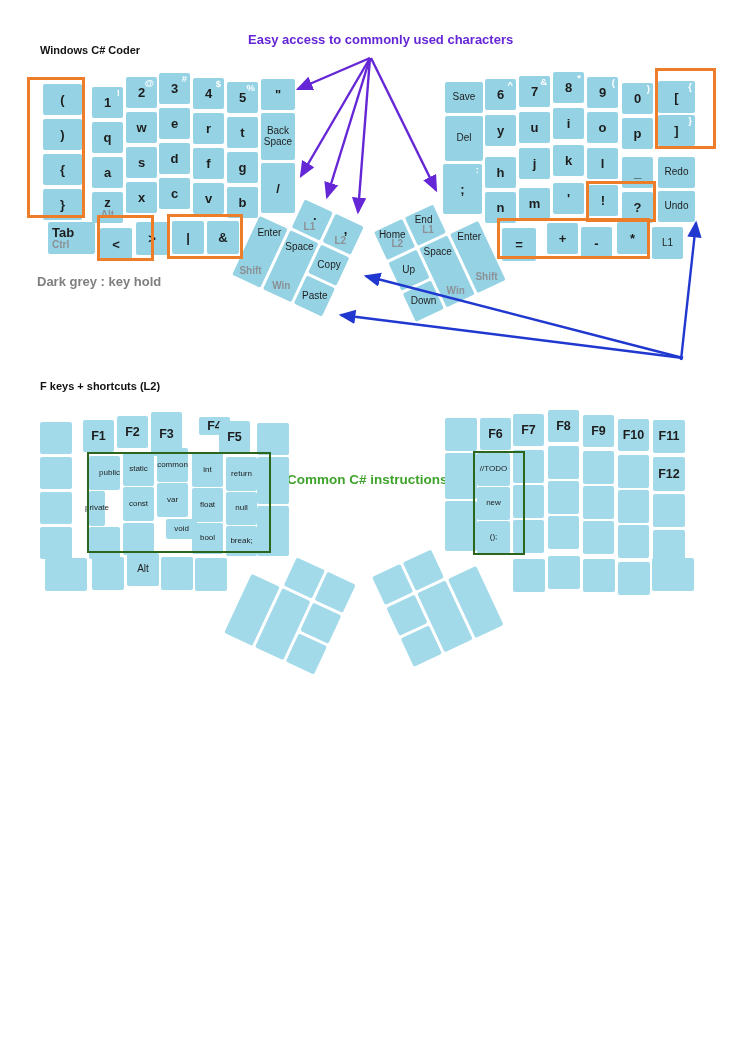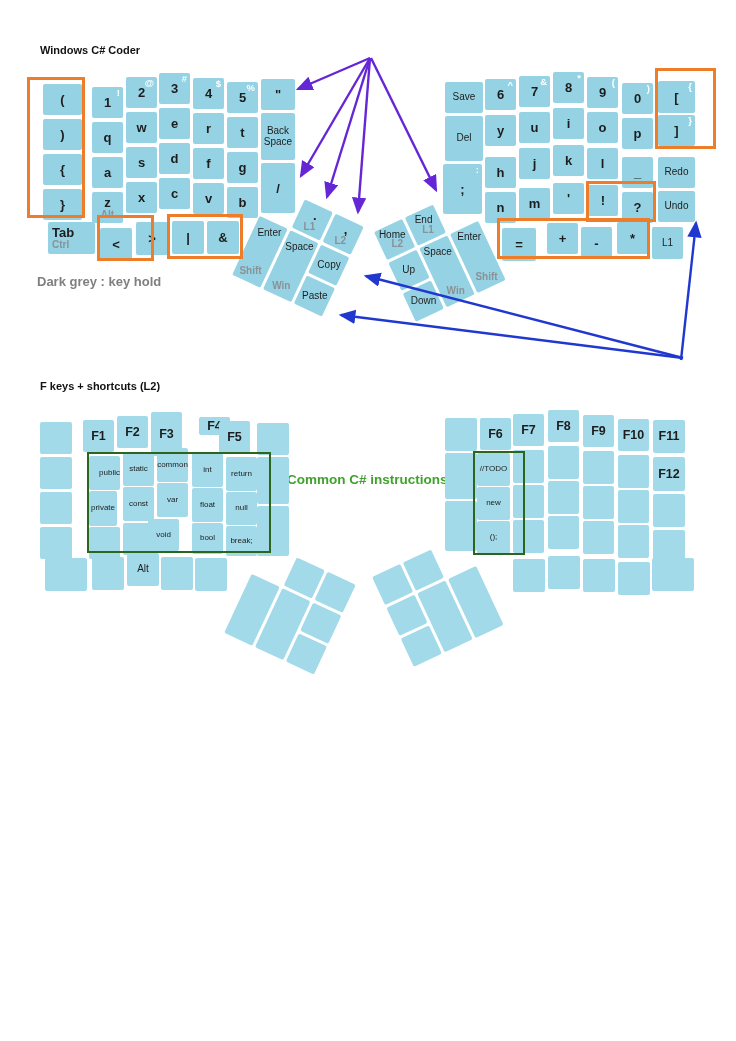--- a/index.html
+++ b/index.html
@@ -28,20 +28,21 @@
   .box{position:absolute;box-sizing:border-box;}
   .box.orange{border:3px solid #ed7d28;}
   .box.green{border:2.5px solid #2c661c;}
   #arrow-layer{position:absolute;left:0;top:0;pointer-events:none;}
 </style>
 </head>
 <body>
 
 <div id="canvas">
   <div class="title" id="title-layer1">Windows C# Coder</div>
+  <div class="note" id="note-easy">Easy access to commonly used characters</div>
   <div class="note" id="note-keyhold">Dark grey : key hold</div>
   <div class="title" id="title-layer2">F keys + shortcuts (L2)</div>
   <div class="note" id="note-csharp">Common C# instructions</div>
   <div id="keys-root">
       <div>
         <div class="key" style="left: 43px; top: 84px; width: 39px; height: 31px; background: rgb(149, 211, 228);">
           <span class="main" style="">(</span>
         </div>
         <div class="key" style="left: 43px; top: 119px; width: 39px; height: 31px; background: rgb(149, 211, 228);">
           <span class="main" style="">)</span>
@@ -300,21 +301,21 @@
         <div class="key" style="left: 40px; top: 422px; width: 32px; height: 32px; background: rgb(162, 218, 234);"></div>
         <div class="key" style="left: 40px; top: 457px; width: 32px; height: 32px; background: rgb(162, 218, 234);"></div>
         <div class="key" style="left: 40px; top: 492px; width: 32px; height: 32px; background: rgb(162, 218, 234);"></div>
         <div class="key" style="left: 40px; top: 527px; width: 32px; height: 32px; background: rgb(162, 218, 234);"></div>
         <div class="key fk" style="left: 83px; top: 420px; width: 31px; height: 32px; background: rgb(162, 218, 234);">
           <span class="main" style="">F1</span>
         </div>
         <div class="key xs" style="left: 89px; top: 456px; width: 31px; height: 34px; background: rgb(162, 218, 234); align-items: flex-end;">
           <span class="main" style="">public</span>
         </div>
-        <div class="key xs" style="left: 89px; top: 491px; width: 28px; height: 35px; background: rgb(162, 218, 234);">
+        <div class="key xs" style="left: 89px; top: 491px; width: 16px; height: 35px; background: rgb(162, 218, 234);">
           <span class="main" style="">private</span>
         </div>
         <div class="key" style="left: 89px; top: 527px; width: 31px; height: 32px; background: rgb(162, 218, 234);"></div>
         <div class="key fk" style="left: 117px; top: 416px; width: 31px; height: 32px; background: rgb(162, 218, 234);">
           <span class="main" style="">F2</span>
         </div>
         <div class="key xs" style="left: 123px; top: 452px; width: 31px; height: 34px; background: rgb(162, 218, 234);">
           <span class="main" style="">static</span>
         </div>
         <div class="key xs" style="left: 123px; top: 487px; width: 31px; height: 34px; background: rgb(162, 218, 234);">
@@ -323,21 +324,21 @@
         <div class="key" style="left: 123px; top: 523px; width: 31px; height: 32px; background: rgb(162, 218, 234);"></div>
         <div class="key fk" style="left: 151px; top: 412px; width: 31px; height: 44px; background: rgb(162, 218, 234);">
           <span class="main" style="">F3</span>
         </div>
         <div class="key xs" style="left: 157px; top: 448px; width: 31px; height: 34px; background: rgb(162, 218, 234);">
           <span class="main" style="">common</span>
         </div>
         <div class="key xs" style="left: 157px; top: 483px; width: 31px; height: 34px; background: rgb(162, 218, 234);">
           <span class="main" style="">var</span>
         </div>
-        <div class="key xs" style="left: 148px; top: 519px; width: 31px; height: 32px; background: rgb(162, 218, 234);">
+        <div class="key xs" style="left: 166px; top: 519px; width: 31px; height: 20px; background: rgb(162, 218, 234);">
           <span class="main" style="">void</span>
         </div>
         <div class="key fk" style="left: 199px; top: 417px; width: 31px; height: 18px; background: rgb(162, 218, 234);">
           <span class="main" style="">F4</span>
         </div>
         <div class="key xs" style="left: 192px; top: 453px; width: 31px; height: 34px; background: rgb(162, 218, 234);">
           <span class="main" style="">int</span>
         </div>
         <div class="key xs" style="left: 192px; top: 488px; width: 31px; height: 34px; background: rgb(162, 218, 234);">
           <span class="main" style="">float</span>

